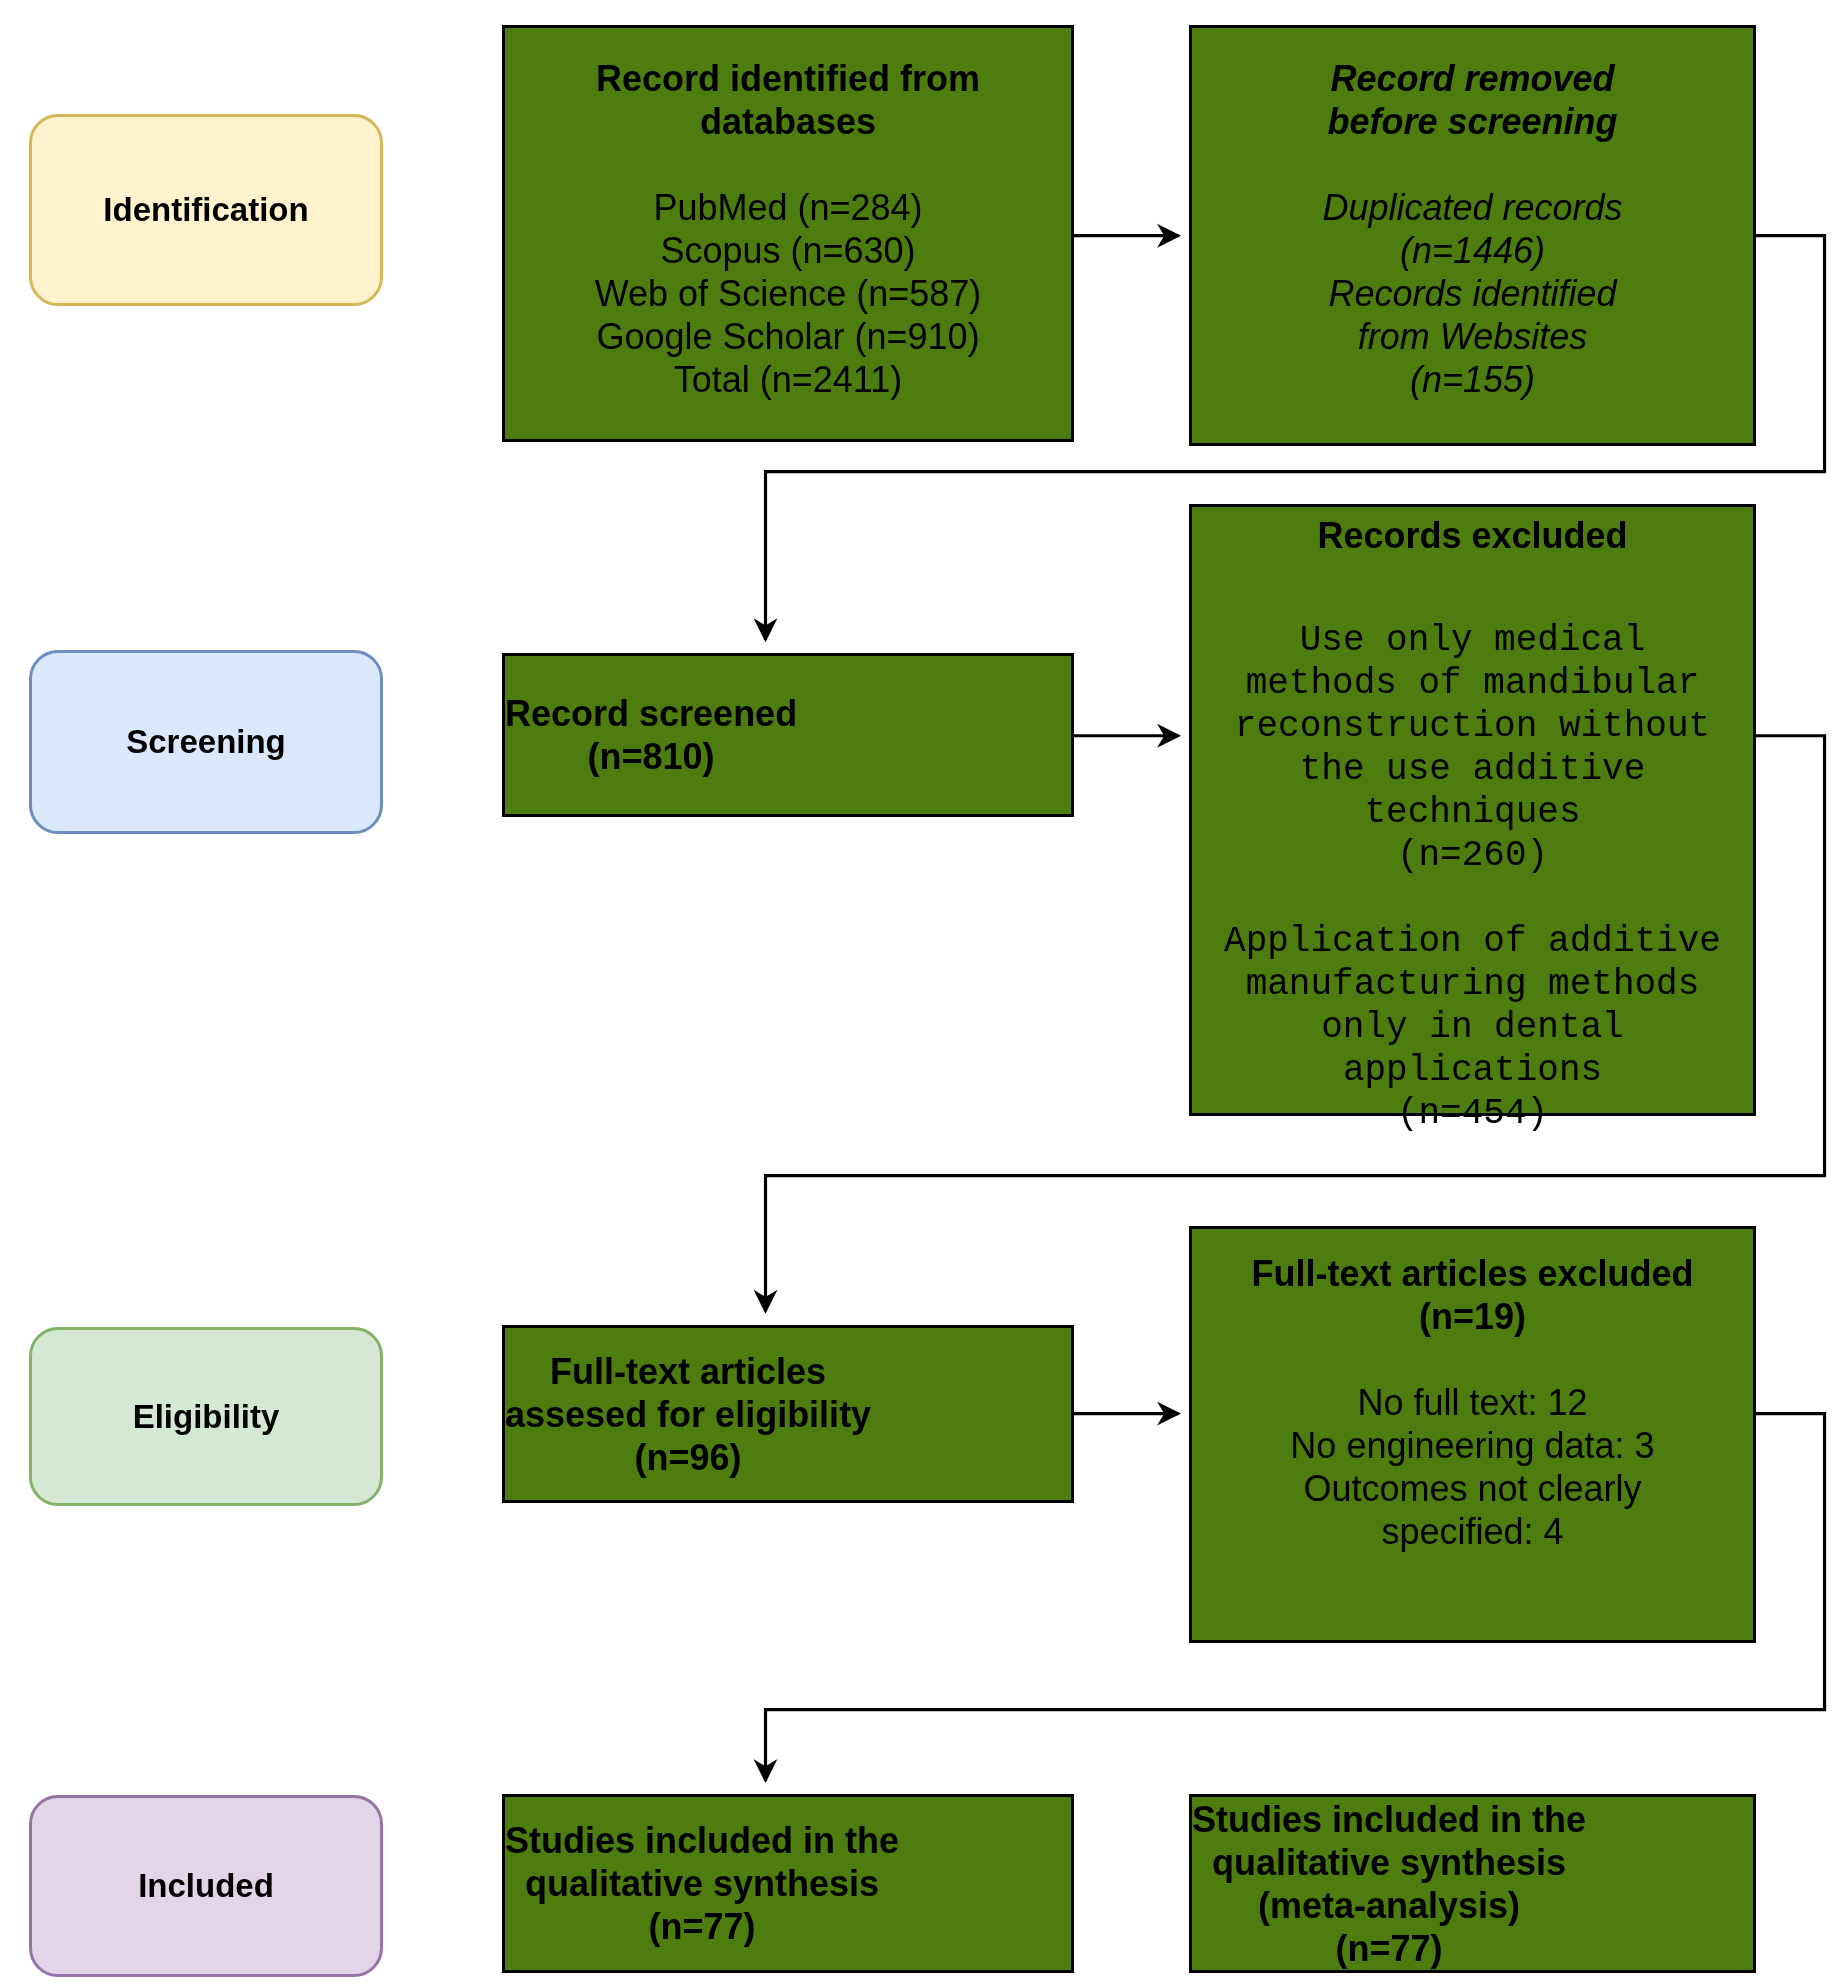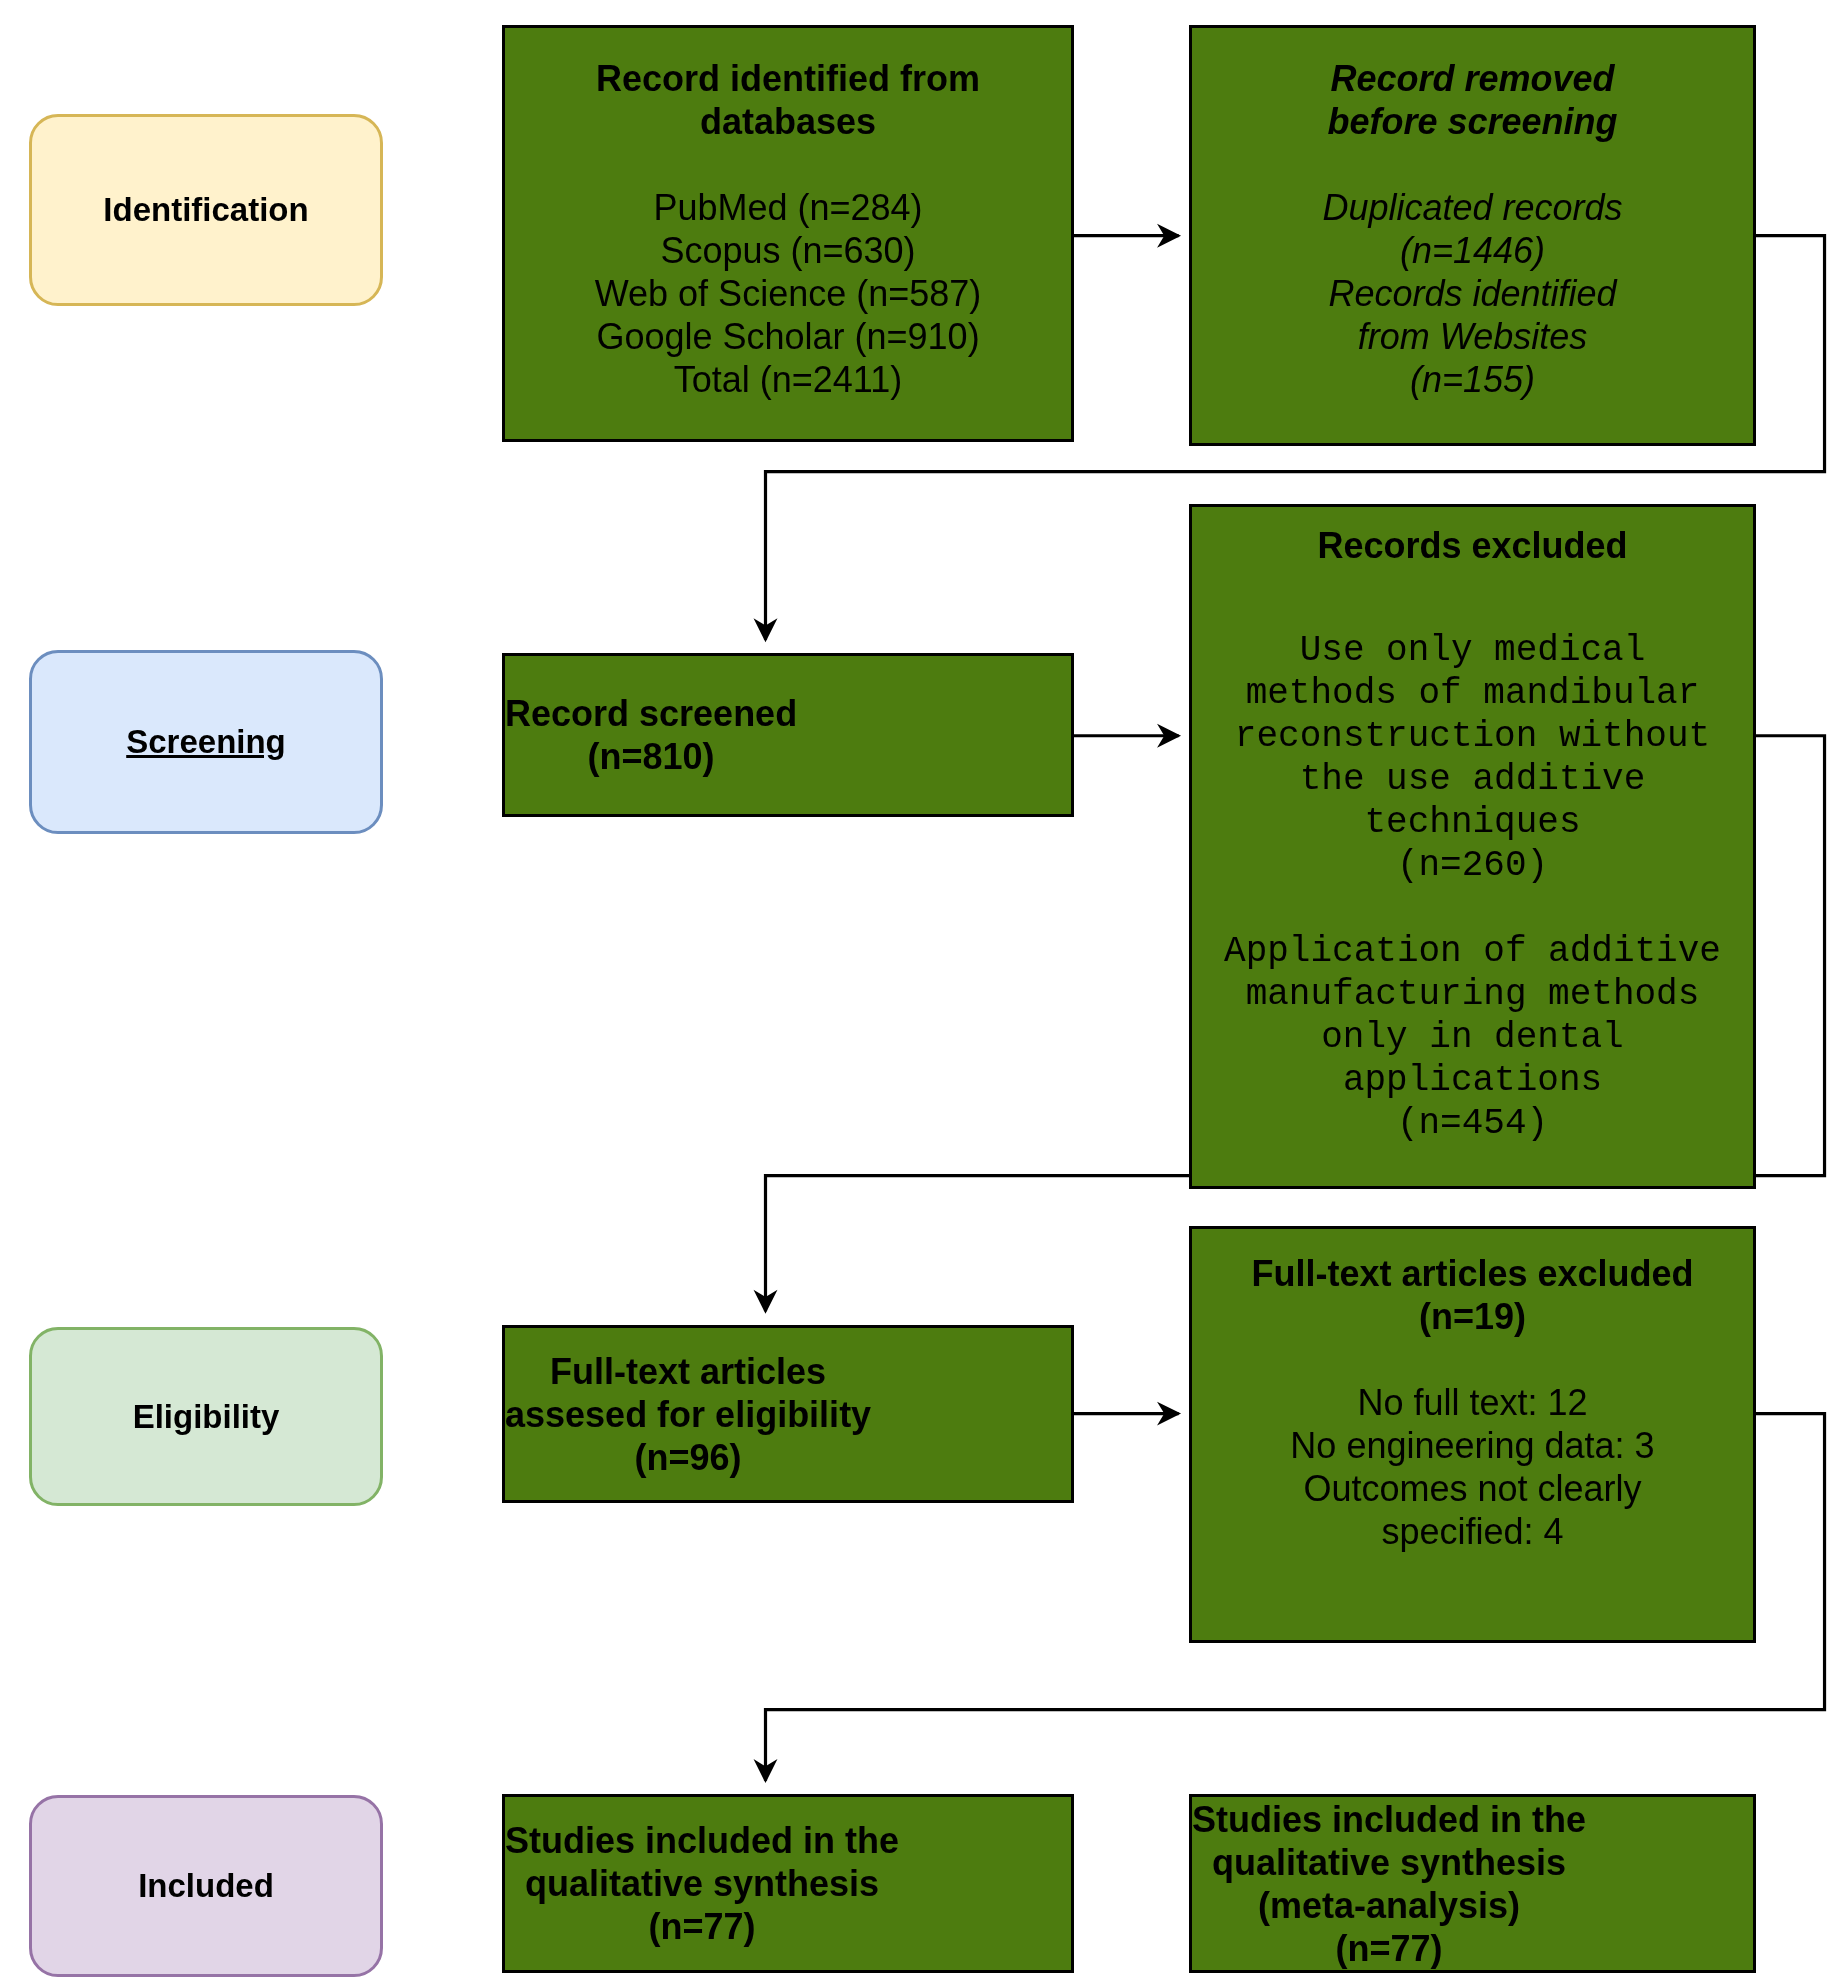--- a/index.html
+++ b/index.html
@@ -4,34 +4,34 @@
 <style>
   html,body{margin:0;padding:0;background:#ffffff;}
   body{font-family:"Liberation Sans", sans-serif; color:#000;}
   #canvas{position:relative;width:1845px;height:1985px;background:#ffffff;overflow:hidden;}
   #connectors{position:absolute;left:0;top:0;width:1845px;height:1985px;}
 
   .stage{position:absolute;left:29px;width:354px;border:3.2px solid #000;border-radius:29px;
          display:flex;align-items:center;justify-content:center;box-sizing:border-box;
          font-size:33px;font-weight:bold;}
   #stage-identification{top:114px;height:192px;}
-  #stage-screening{top:650px;height:184px;text-decoration:underline;}
+  #stage-screening{top:650px;height:184px;}
   #stage-eligibility{top:1327px;height:179px;}
   #stage-included{top:1795px;height:182px;}
 
   .box{position:absolute;background:#4d7c0f;border:3.8px solid #000;box-sizing:border-box;
        text-align:center;font-size:36px;line-height:43px;}
   .box .title{font-weight:bold;white-space:pre-line;}
   .box .body{white-space:pre-line;margin-top:43px;}
   .flexcenter{display:flex;align-items:center;justify-content:flex-start;}
 
   #box-identified{left:502px;top:25px;width:572px;height:417px;padding-top:29px;}
   #box-removed{left:1189px;top:25px;width:567px;height:421px;padding-top:29px;font-style:italic;}
   #box-screened{left:502px;top:653px;width:572px;height:164px;}
-  #box-records-excluded{left:1189px;top:504px;width:567px;height:685px;padding-top:17px;}
+  #box-records-excluded{left:1189px;top:504px;width:567px;height:612px;padding-top:7px;}
   #box-records-excluded .body{margin-top:62px;font-family:Liberation Mono, monospace;}
   #box-fulltext-assessed{left:502px;top:1325px;width:572px;height:178px;}
   #box-fulltext-excluded{left:1189px;top:1226px;width:567px;height:417px;padding-top:23px;}
   #box-included-qualitative{left:502px;top:1794px;width:572px;height:179px;}
   #box-included-meta{left:1189px;top:1794px;width:567px;height:179px;}
 
   .flexcenter .title{margin:0;}
 </style>
 </head>
 <body>

